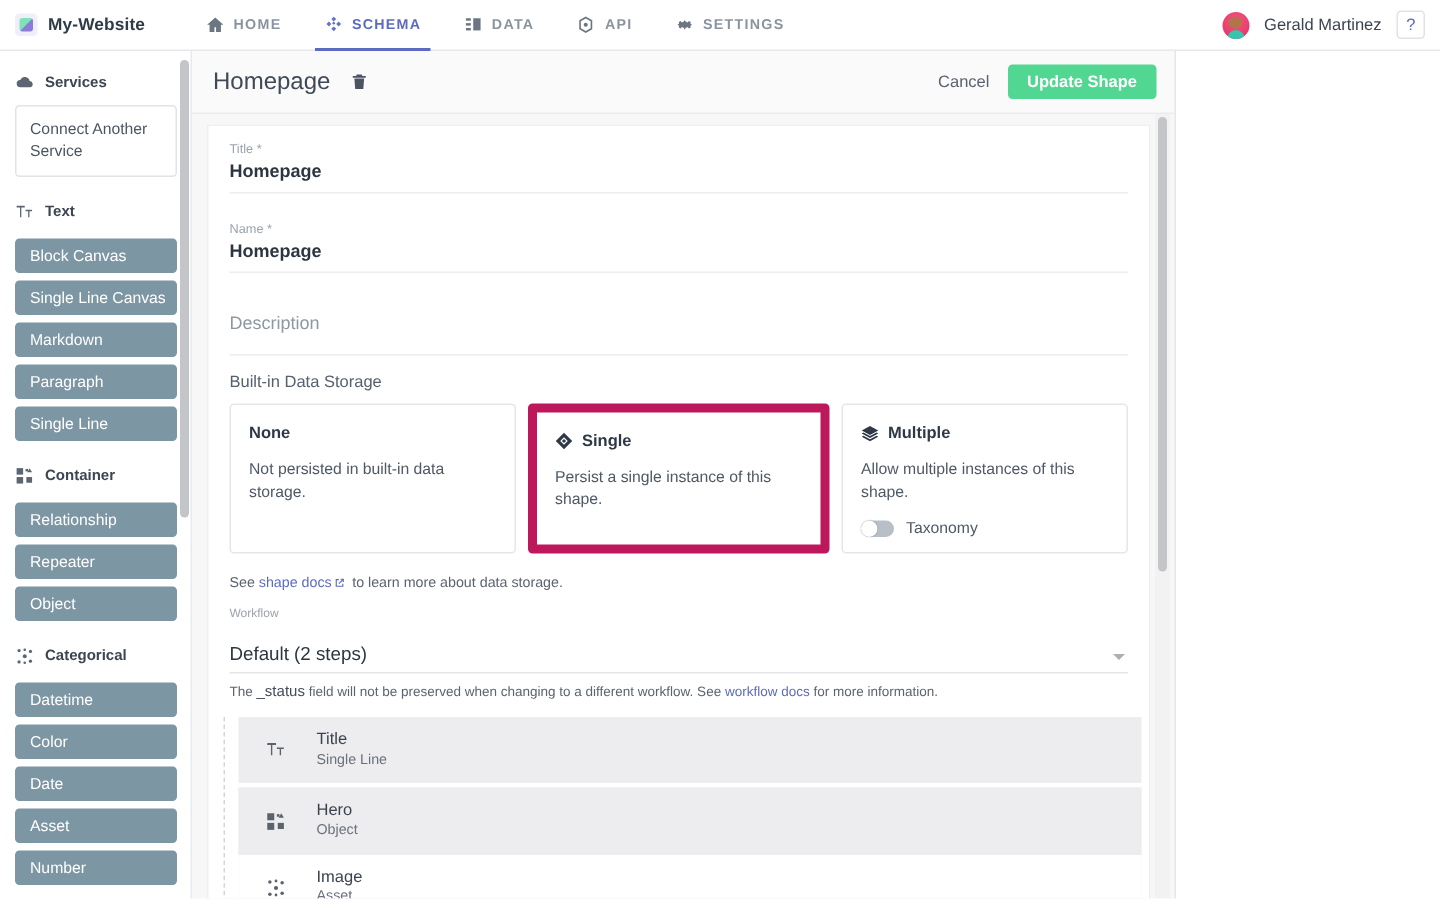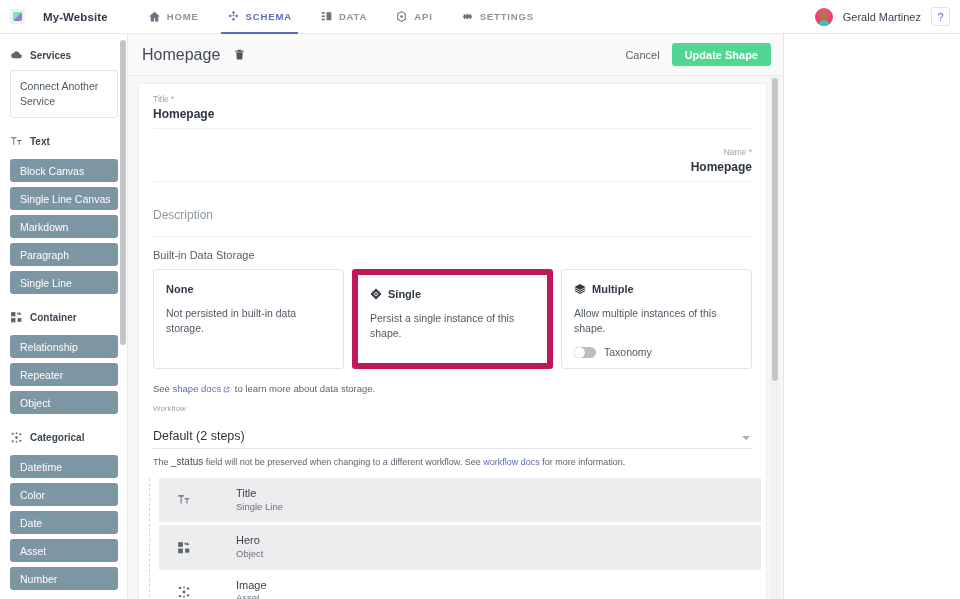--- a/index.html
+++ b/index.html
@@ -13,21 +13,21 @@
 
   
   .topbar {
     position: absolute; top: 0; left: 0;
     width: 960px; height: 34px;
     background: #ffffff;
     border-bottom: 1px solid #e6e8ec;
     display: flex; align-items: center;
     z-index: 20;
   }
-  .brand { display: flex; align-items: center; gap: 18px; padding-left: 10px; }
+  .brand { display: flex; align-items: center; gap: 7px; padding-left: 10px; }
   .brand-logo {
     width: 15px; height: 15px; border-radius: 3px;
     background: #f0eefb;
     display: flex; align-items: center; justify-content: center;
     position: relative;
   }
   .brand-logo .sq {
     width: 9px; height: 9px; border-radius: 2px;
     background: linear-gradient(135deg,#7ee4b8 0%, #7ee4b8 48%, #8d7bd8 52%, #8d7bd8 100%);
   }
@@ -146,21 +146,21 @@
     border: 1px solid #eeeff1;
   }
   .field-row { padding: 0 14px; }
   .field {
     border-bottom: 1px solid #eceef0;
     padding: 10px 0 7px 0;
   }
   .field-label { font-size: 8.5px; color: #9aa3ad; margin-bottom: 3px; }
   .field-value { font-size: 12px; color: #2c3540; font-weight: 700; }
   .field-placeholder { font-size: 12px; color: #8e98a3; padding: 16px 0 7px 0; }
-  .field.tall { padding-top: 18px; text-align: right; }
+  .field.tall { padding-top: 18px; }
 
   .section-label {
     font-size: 11px; color: #56606c;
     padding: 12px 14px 8px 14px;
   }
   .cards {
     display: flex; gap: 8px; padding: 0 14px;
   }
   .opt-card {
     flex: 1; border: 1px solid #e4e6ea; border-radius: 3px;
@@ -214,21 +214,20 @@
     border-left: 1px dashed #d2d6db;
     padding-left: 0;
   }
   .f-item {
     margin-left: 9px;
     background: #ededef;
     display: flex; align-items: center;
     padding: 9px 0 9px 18px;
     margin-bottom: 3px;
     cursor: pointer;
-    gap: 25px;
   }
   .f-item.nested {
     background: #ffffff;
     margin-left: 32px;
     padding-left: 18px;
   }
   .f-ico { width: 14px; height: 14px; color: #5b636d; flex: none; margin-right: 20px; }
   .f-name { font-size: 11px; color: #3a434f; line-height: 1.25; }
   .f-type { font-size: 9.5px; color: #6a727d; line-height: 1.3; }
   .f-group { background:#ededef; margin-left:9px; padding-bottom: 3px; margin-bottom:3px;}

